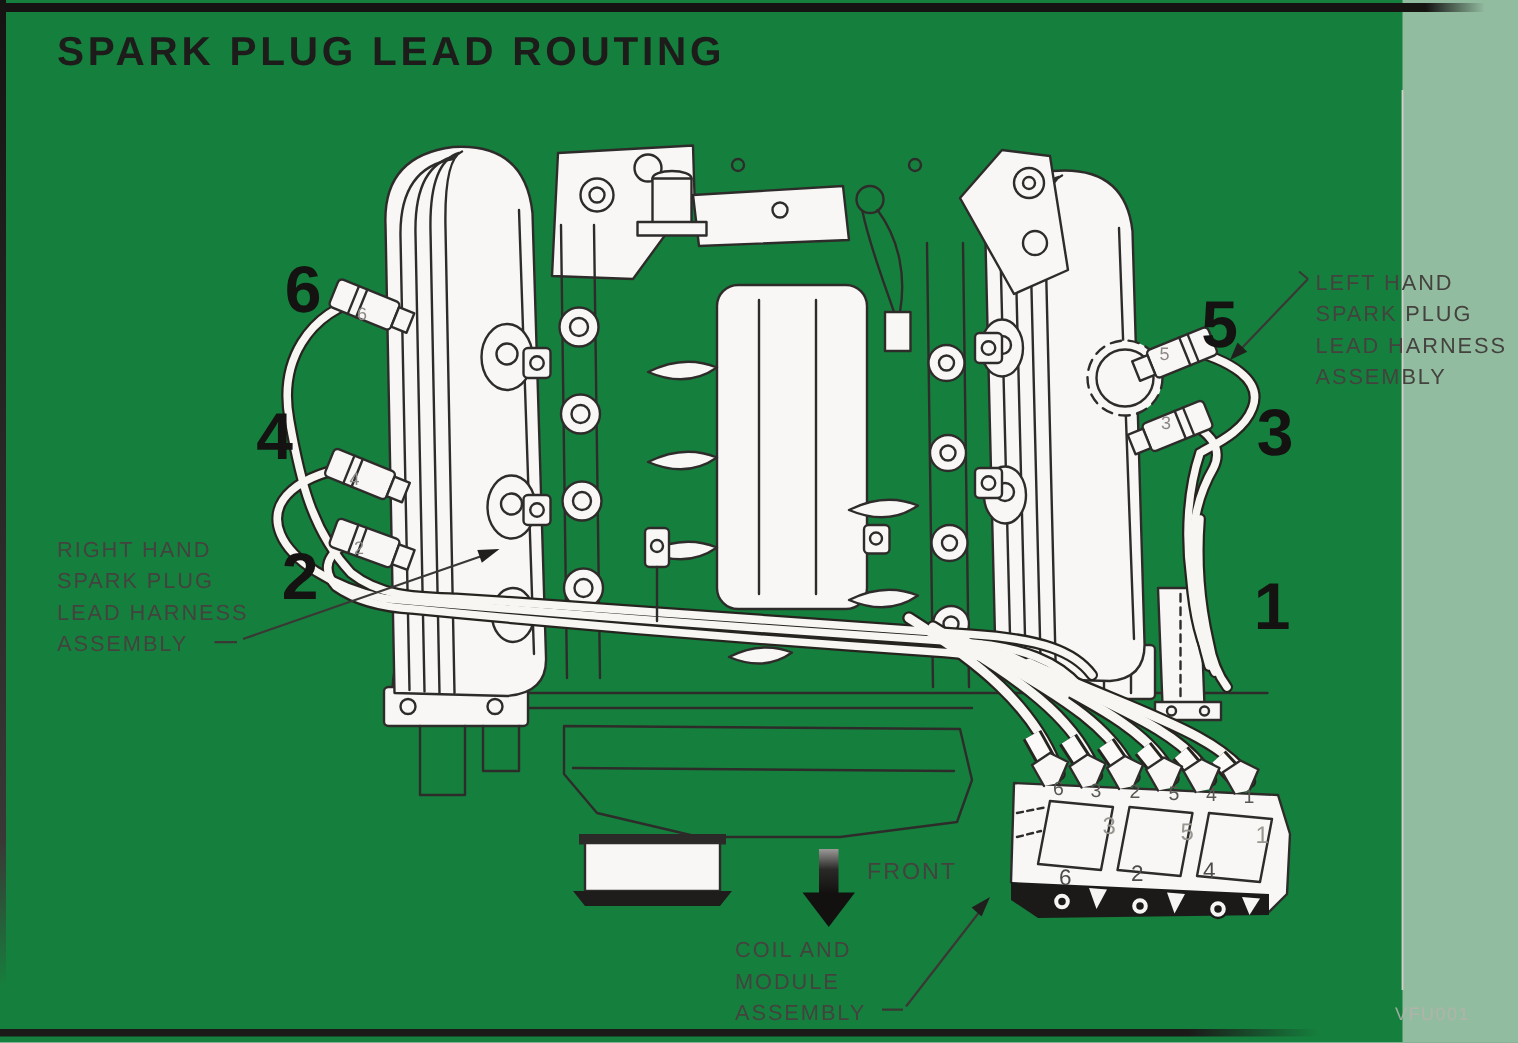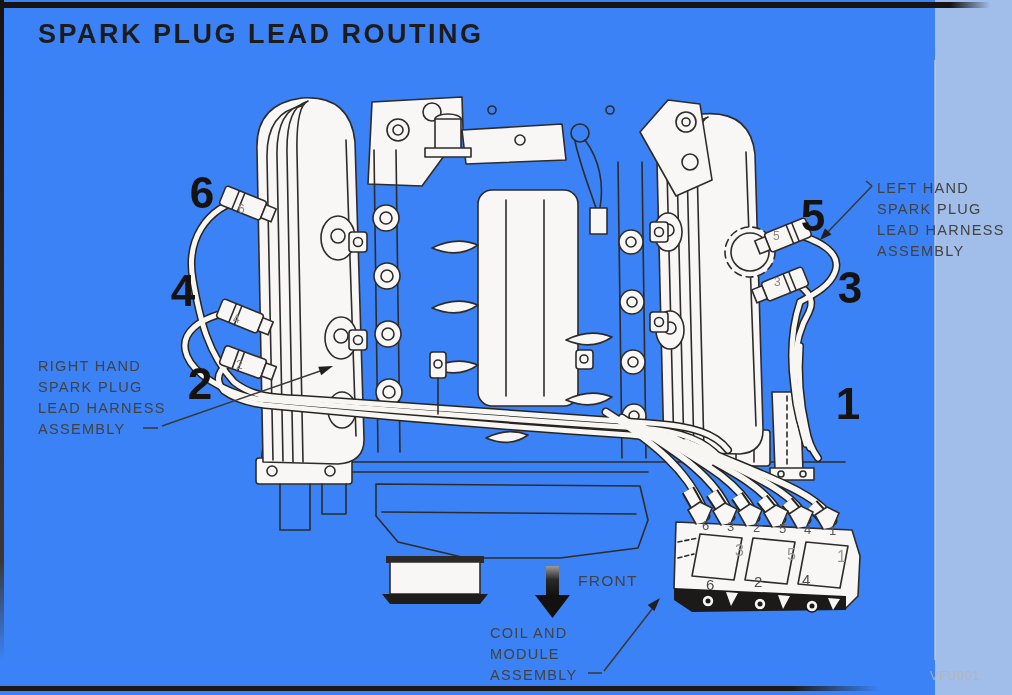--- a/index.html
+++ b/index.html
@@ -1,17 +1,17 @@
 <!DOCTYPE html>
 <html><head>
 <meta charset="utf-8">
 <style>
   html,body{margin:0;padding:0;background:#d8d5d2;}
   .stage{position:relative;width:1012px;height:695px;overflow:hidden;
-         background:#3b82f6;font-family:"Liberation Sans",sans-serif;}
+         background:#15803d;font-family:"Liberation Sans",sans-serif;}
   svg{position:absolute;inset:0;display:block;}
   svg text{font-family:"Liberation Sans","DejaVu Sans",sans-serif;}
   .title{font-size:27px;font-weight:bold;letter-spacing:2.5px;fill:#1d1c1b;}
   .callout{font-size:44px;font-weight:bold;fill:#141312;}
   .lbl{font-size:14.5px;letter-spacing:1.3px;fill:#44423f;}
   .boottag{font-size:12px;fill:#8b8885;}
   .coilrow{font-size:13px;fill:#5a5753;}
   .coilmid{font-size:16px;fill:#9a9691;}
   .coilbase{font-size:15px;fill:#4e4b48;}
   .wm{font-size:12px;letter-spacing:1px;fill:#b7b2ae;opacity:.85;}

